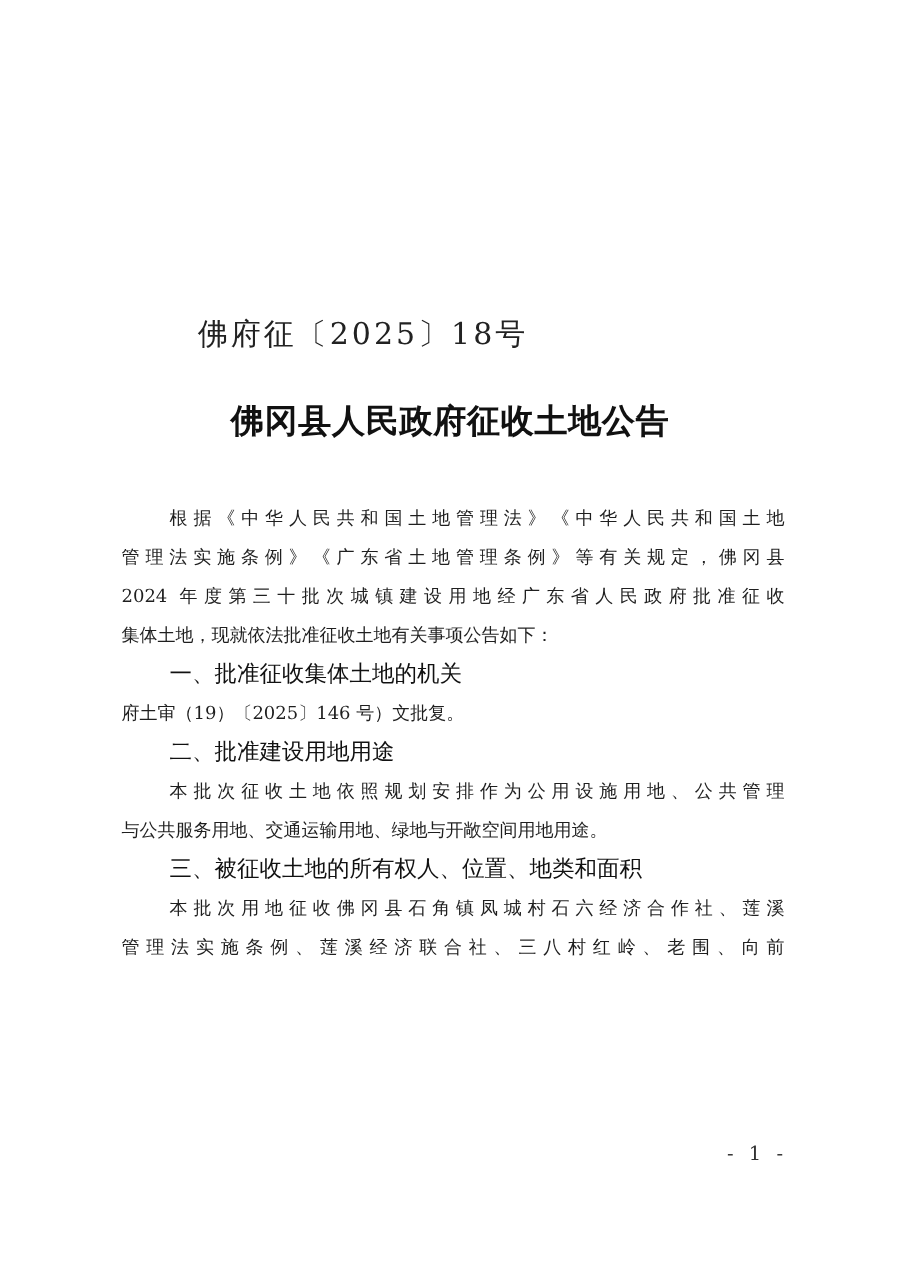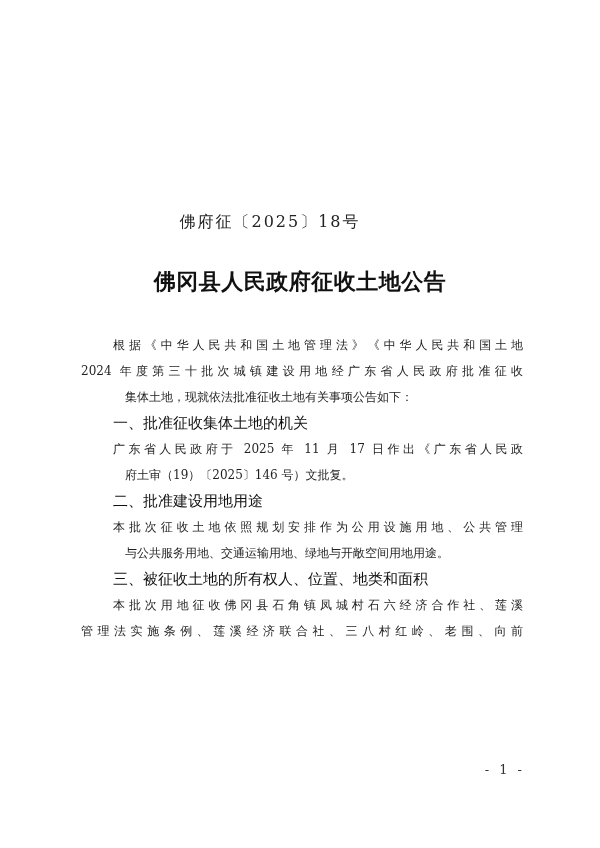--- a/index.html
+++ b/index.html
@@ -19,25 +19,24 @@
     position: absolute;
     left: 0; top: 0;
     width: 600px; height: 848px;
     background: #ffffff;
   }
   .doc-number {
     position: absolute;
     left: 0; width: 484px;
     top: 210px;
     text-align: center;
-    font-size: 16px;
+    font-size: 20px;
     letter-spacing: 2px;
     line-height: 24px;
     color: #222;
-    padding-left: 28px;
   }
   .doc-title {
     position: absolute;
     left: 0; width: 600px;
     top: 266px;
     text-align: center;
     font-size: 22px;
     font-weight: bold;
     line-height: 30px;
     letter-spacing: 0.5px;
@@ -56,21 +55,20 @@
     white-space: nowrap;
     text-align: justify;
     text-align-last: justify;
     color: #1f1f1f;
   }
   .line.indent {
     padding-left: 32px;
   }
   .line.last {
     text-align-last: left;
-    margin-left: 44px;
   }
   .line.heading {
     font-family: "DejaVu Sans", "Liberation Sans", sans-serif;
     font-weight: normal;
     font-size: 15px;
     padding-left: 32px;
     text-align-last: left;
     color: #111;
   }
   .page-number {
@@ -87,26 +85,26 @@
 <body>
 
 <div class="page">
 
   <div class="doc-number">佛府征〔2025〕18号</div>
 
   <div class="doc-title">佛冈县人民政府征收土地公告</div>
 
   <div class="body-text">
     <div class="line indent">根据《中华人民共和国土地管理法》《中华人民共和国土地</div>
+    <div class="line">管理法实施条例》《广东省土地管理条例》等有关规定，佛冈县</div>
     <div class="line">2024 年度第三十批次城镇建设用地经广东省人民政府批准征收</div>
     <div class="line last">集体土地，现就依法批准征收土地有关事项公告如下：</div>
 
     <div class="line heading">一、批准征收集体土地的机关</div>
 
-    <div class="line indent">广东省人民政府于 2025 年 11 月 17 日作出《广东省人民政</div>
     <div class="line last">府土审（19）〔2025〕146 号）文批复。</div>
 
     <div class="line heading">二、批准建设用地用途</div>
 
     <div class="line indent">本批次征收土地依照规划安排作为公用设施用地、公共管理</div>
     <div class="line last">与公共服务用地、交通运输用地、绿地与开敞空间用地用途。</div>
 
     <div class="line heading">三、被征收土地的所有权人、位置、地类和面积</div>
 
     <div class="line indent">本批次用地征收佛冈县石角镇凤城村石六经济合作社、莲溪</div>

